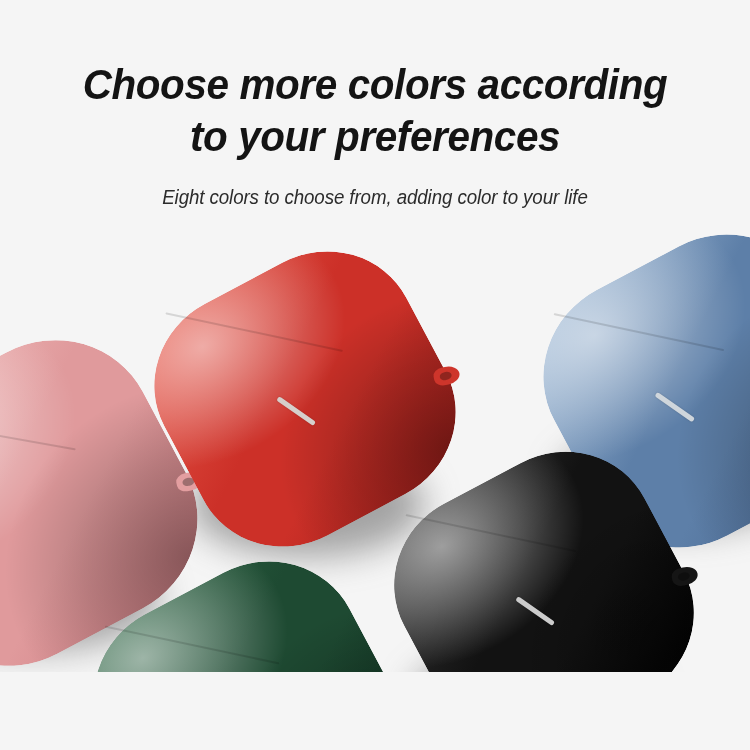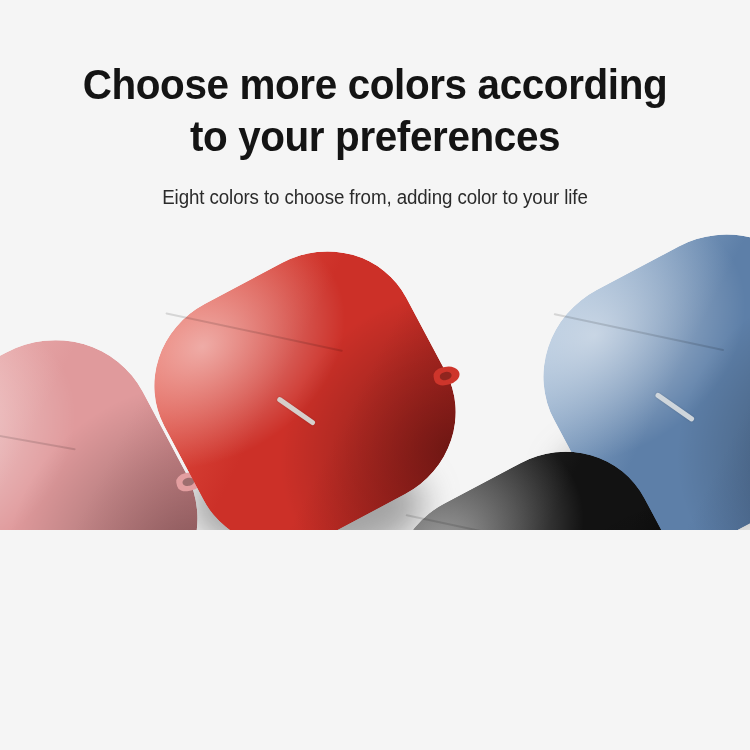--- a/index.html
+++ b/index.html
@@ -10,23 +10,24 @@
     width: 750px;
     height: 750px;
     background: #f5f5f5;
     font-family: "Liberation Sans", sans-serif;
     overflow: hidden;
   }
 
   #promo-banner {
     position: relative;
     width: 750px;
-    height: 530px;
+    height: 672px;
     background: #f5f5f5;
     overflow: hidden;
+    font-style: italic;
   }
 
   
   .text-block {
     position: absolute;
     top: 58px;
     left: 0;
     width: 750px;
     text-align: center;
     z-index: 40;

